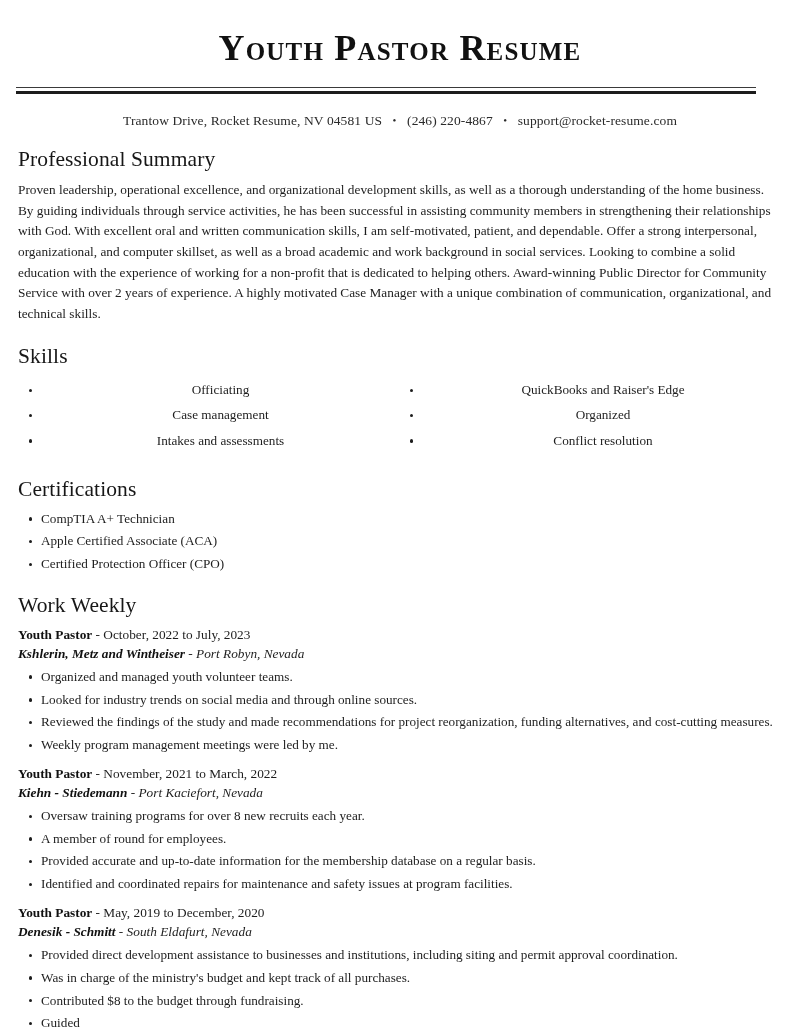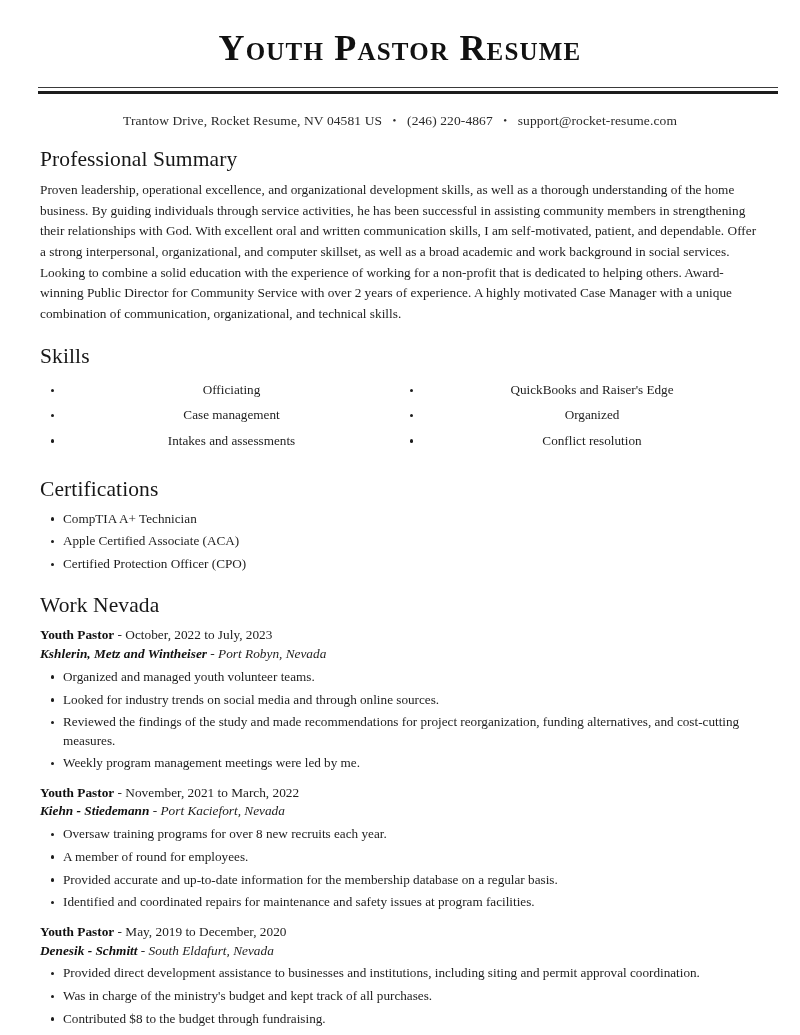--- a/index.html
+++ b/index.html
@@ -12,21 +12,21 @@
     height: 1035px;
     font-family: "Liberation Serif", "DejaVu Serif", serif;
     color: #1a1a1a;
     overflow: hidden;
     position: relative;
   }
   .page {
     width: 800px;
     height: 778px;
     box-sizing: border-box;
-    padding: 0 38px;
+    padding: 0 16px;
     position: relative;
   }
 
   
   .resume-title {
     text-align: center;
     font-family: "Liberation Serif", "DejaVu Serif", serif;
     font-size: 36px;
     font-weight: 700;
     font-variant: small-caps;
@@ -220,21 +220,21 @@
   <div class="section certifications">
     <h2 class="section-heading">Certifications</h2>
     <ul class="bullets">
       <li>CompTIA A+ Technician</li>
       <li>Apple Certified Associate (ACA)</li>
       <li>Certified Protection Officer (CPO)</li>
     </ul>
   </div>
 
   <div class="section work">
-    <h2 class="section-heading">Work Nevada</h2>
+    <h2 class="section-heading">Work Weekly</h2>
 
     <div class="job">
       <div class="job-line">
         <span class="job-title">Youth Pastor</span><span class="dash"> </span><span class="dash">-</span>
         <span class="job-dates">October, 2022 to July, 2023</span>
       </div>
       <div class="job-line">
         <span class="job-company">Kshlerin, Metz and Wintheiser</span><span class="dash"> </span><span class="dash">-</span>
         <span class="job-location">Port Robyn, Nevada</span>
       </div>

